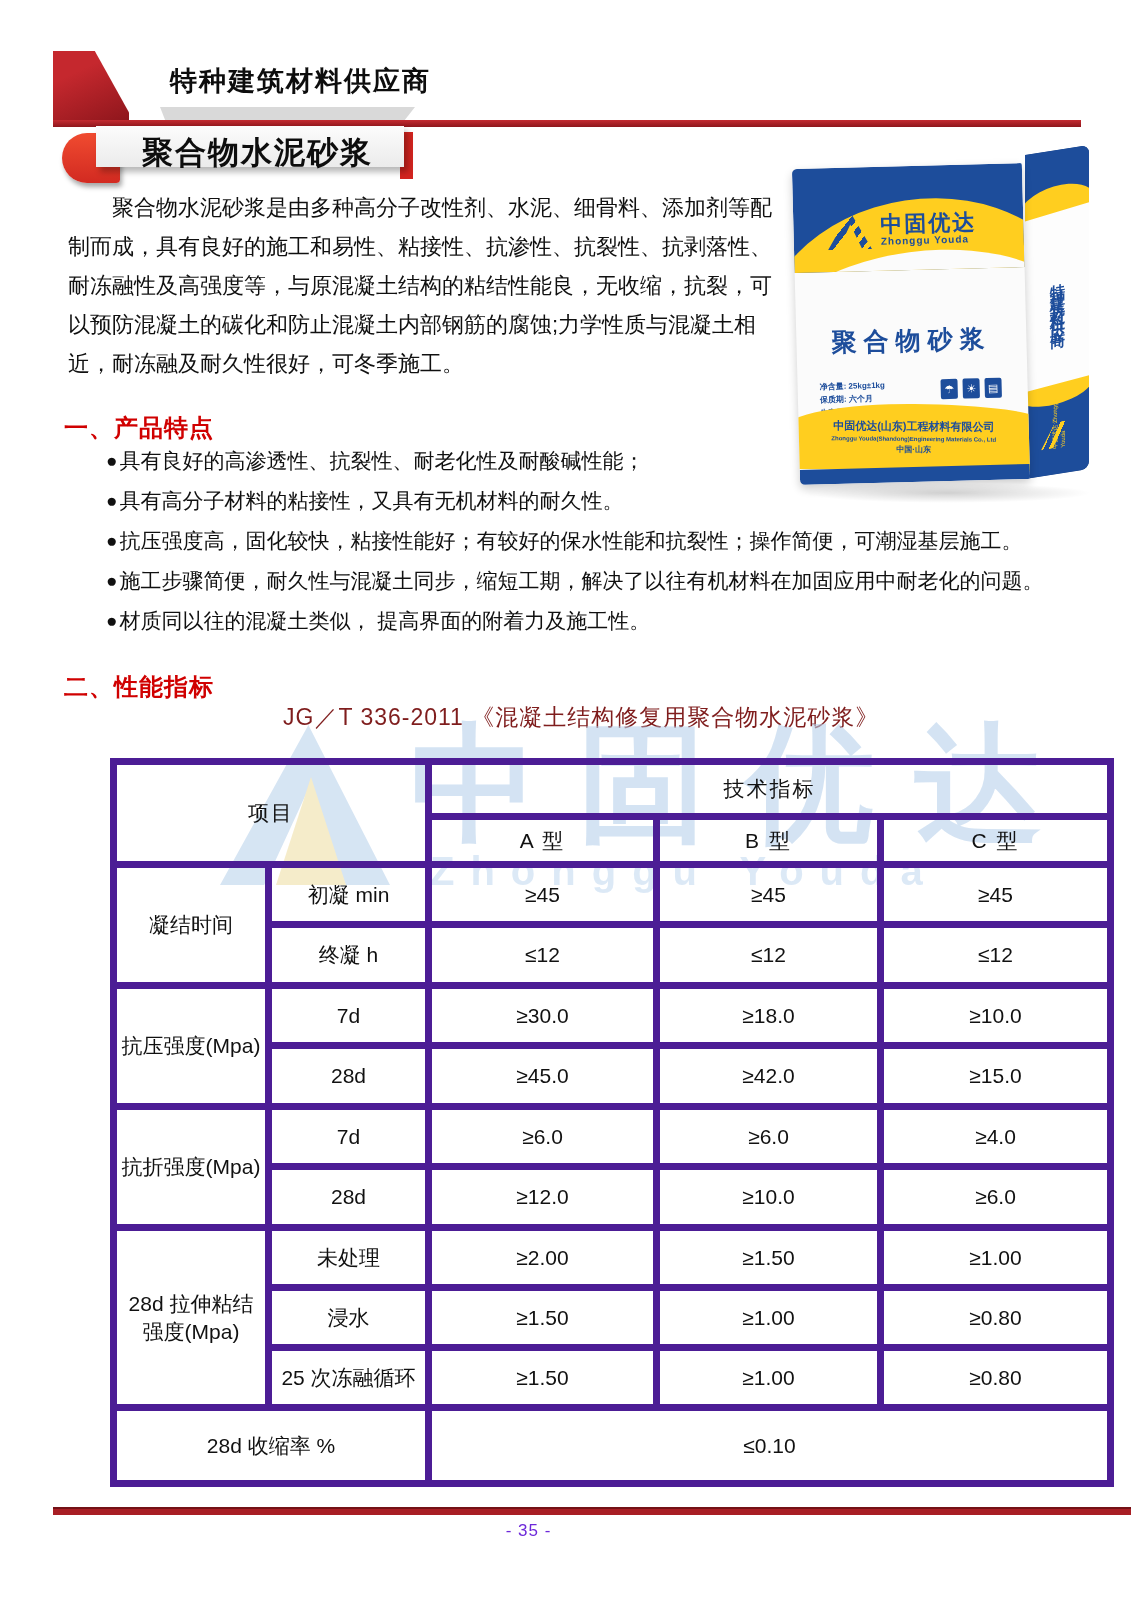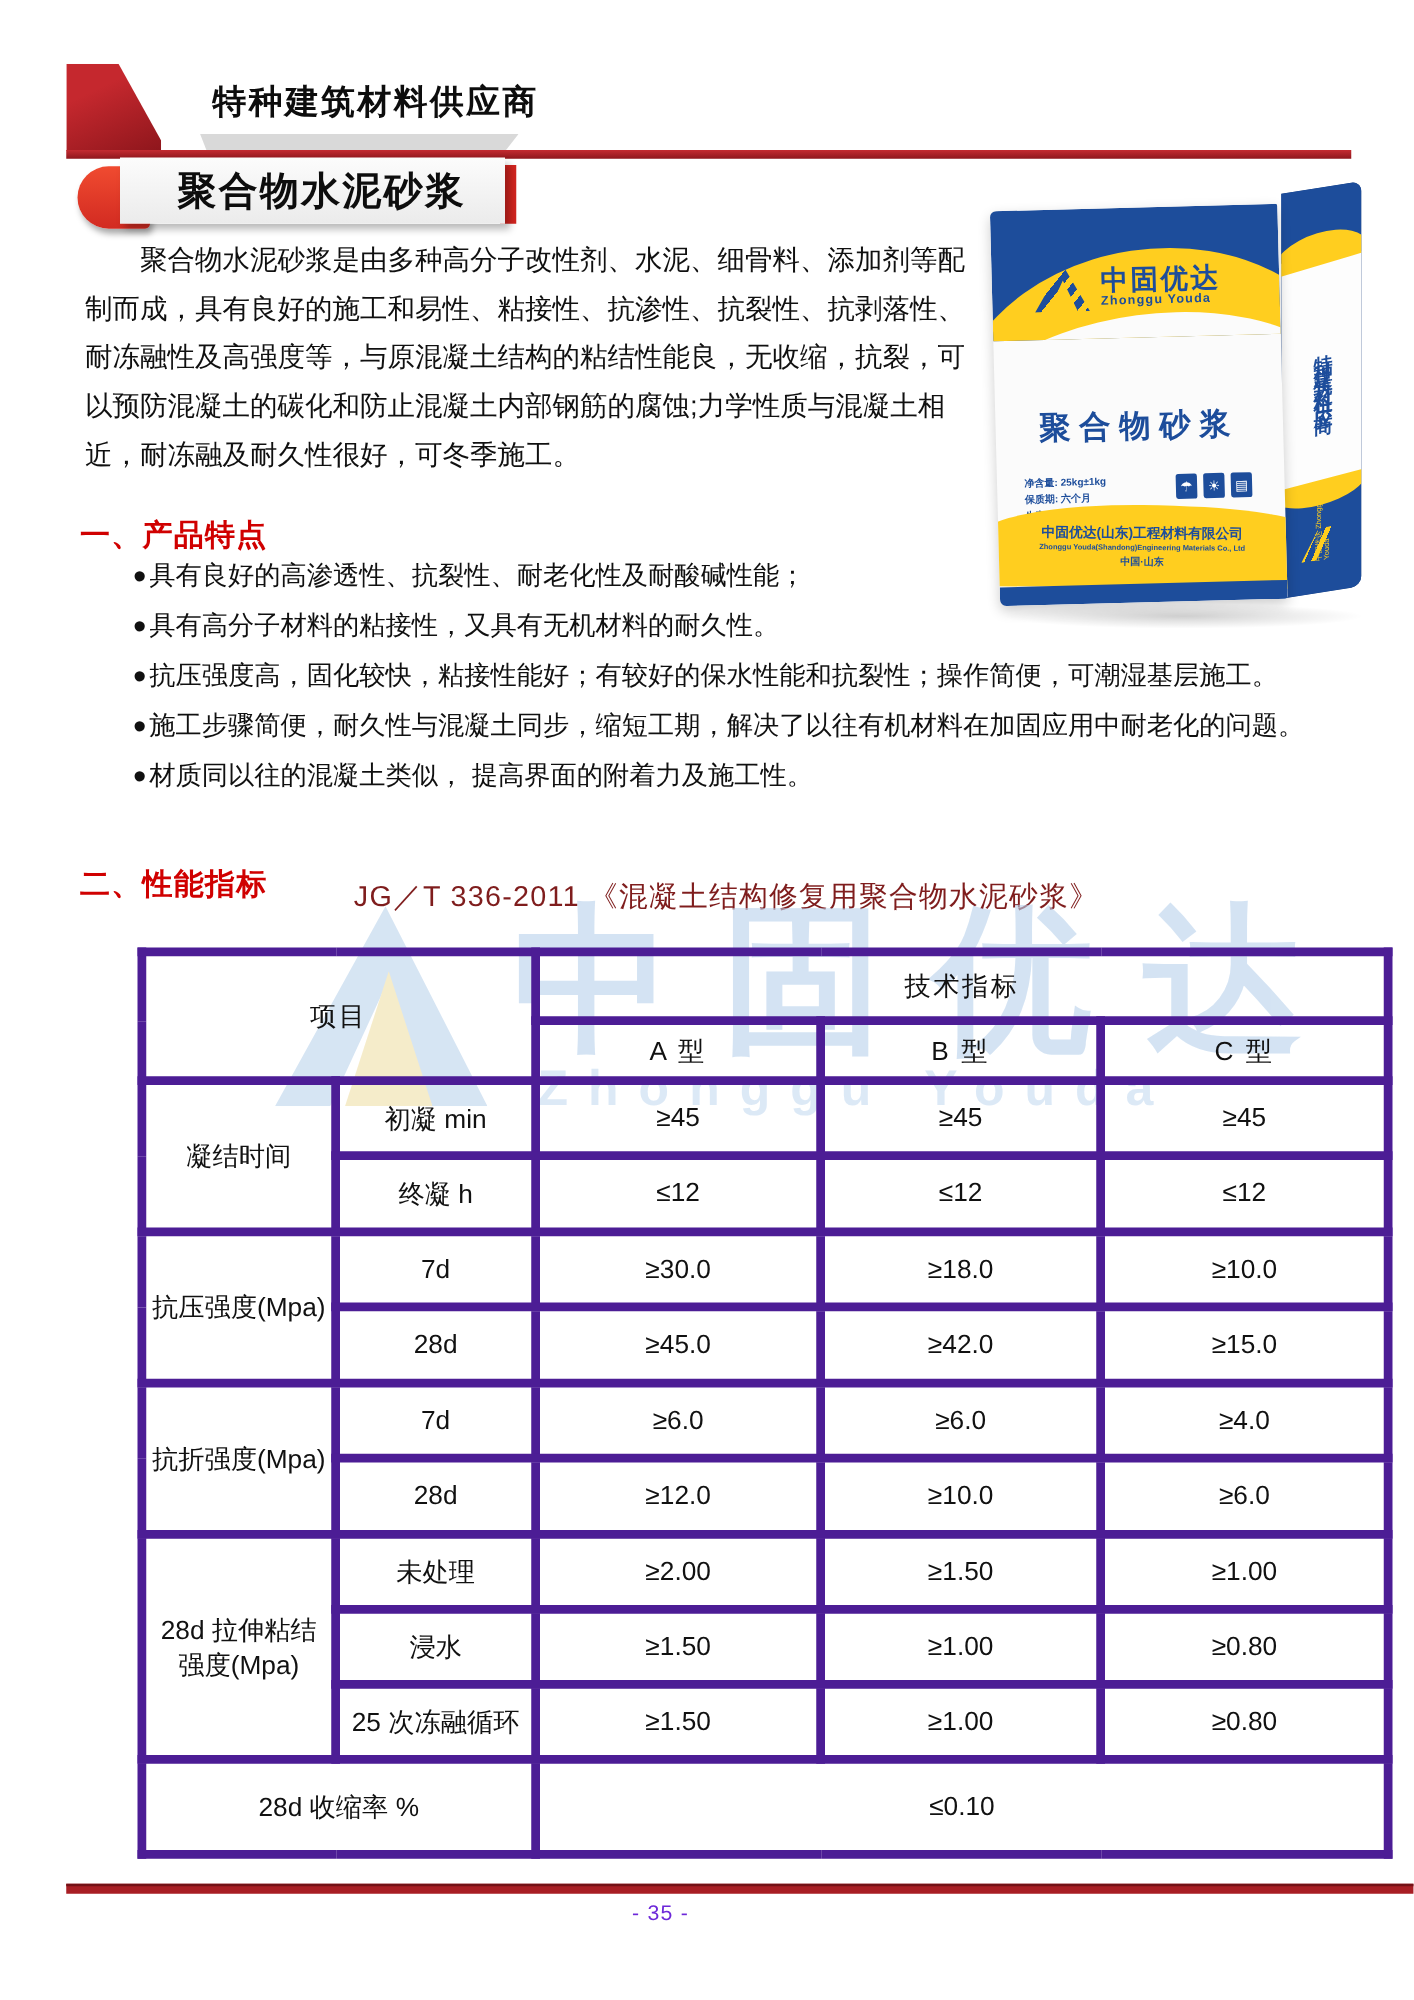--- a/index.html
+++ b/index.html
@@ -15,21 +15,21 @@
     clip-path:polygon(0 0,55% 0,100% 88%,100% 100%,0 100%);}
   .tagline-shadow{left:160px;top:86px;width:255px;height:13px;background:#d9d9d9;
     clip-path:polygon(0 0,100% 0,96% 100%,2% 100%);}
   .tagline{left:170px;top:42px;font-size:27px;font-weight:bold;letter-spacing:2px;color:#0d0d0d;}
   .top-rule{left:53px;top:99px;width:1028px;height:7px;
     background:linear-gradient(180deg,#c42b31,#8e161c);}
 
   
   .title-cap{left:62px;top:112px;width:58px;height:50px;border-radius:26px 4px 4px 26px;
     background:linear-gradient(180deg,#f04b30,#d22a21);box-shadow:2px 4px 5px rgba(0,0,0,.35);}
-  .title-box{left:96px;top:105px;width:308px;height:53px;
+  .title-box{left:96px;top:105px;width:308px;height:41px;
     background:linear-gradient(180deg,#fcfcfc,#ebebeb);
     box-shadow:4px 5px 6px rgba(0,0,0,.28);}
   .title-bar{left:400px;top:111px;width:13px;height:47px;background:#d2241f;}
   .title-text{padding-left:46px;line-height:53px;font-size:31px;font-weight:bold;color:#0d0d0d;letter-spacing:2px;}
 
   
   .intro{left:68px;top:167px;width:708px;font-size:22px;line-height:39px;
     text-indent:2em;color:#101010;font-weight:400;}
 
   
@@ -80,21 +80,21 @@
   .fb-or{font-size:8px;font-weight:bold;color:#1d4d9b;}
   .fb-blue{position:absolute;left:0;bottom:0;width:100%;height:15px;background:#1d4d9b;}
 
   
   .sec-head{color:#d00000;font-size:24px;font-weight:bold;letter-spacing:1px;}
   .sec1-head{left:64px;top:391px;}
   .features{left:106px;top:426px;width:975px;list-style:none;margin:0;padding:0;}
   .features li{font-size:21px;line-height:27px;margin-bottom:13px;color:#101010;font-weight:500;
     display:flex;align-items:flex-start;}
   .bullet{margin-right:2px;font-size:19px;line-height:27px;}
-  .sec2-head{left:64px;top:670px;}
+  .sec2-head{left:64px;top:650px;}
   .standard{left:283px;top:681px;font-size:23px;font-weight:500;color:#7f1d1d;letter-spacing:1px;}
 
   
   .watermark{left:180px;top:686px;width:880px;height:215px;z-index:0;opacity:.6;pointer-events:none;}
   .wm-tri{position:absolute;left:40px;top:18px;width:170px;height:160px;
     background:#bcd4ec;clip-path:polygon(0 100%,52% 0,100% 100%,74% 100%,52% 40%,26% 100%);}
   .wm-tri2{position:absolute;left:96px;top:70px;width:70px;height:108px;
     background:#f0e0a8;clip-path:polygon(0 100%,50% 0,100% 100%);}
   .wm-cn{position:absolute;left:230px;top:-8px;font-size:128px;font-weight:bold;
     color:#b9d2ec;letter-spacing:40px;white-space:nowrap;}

